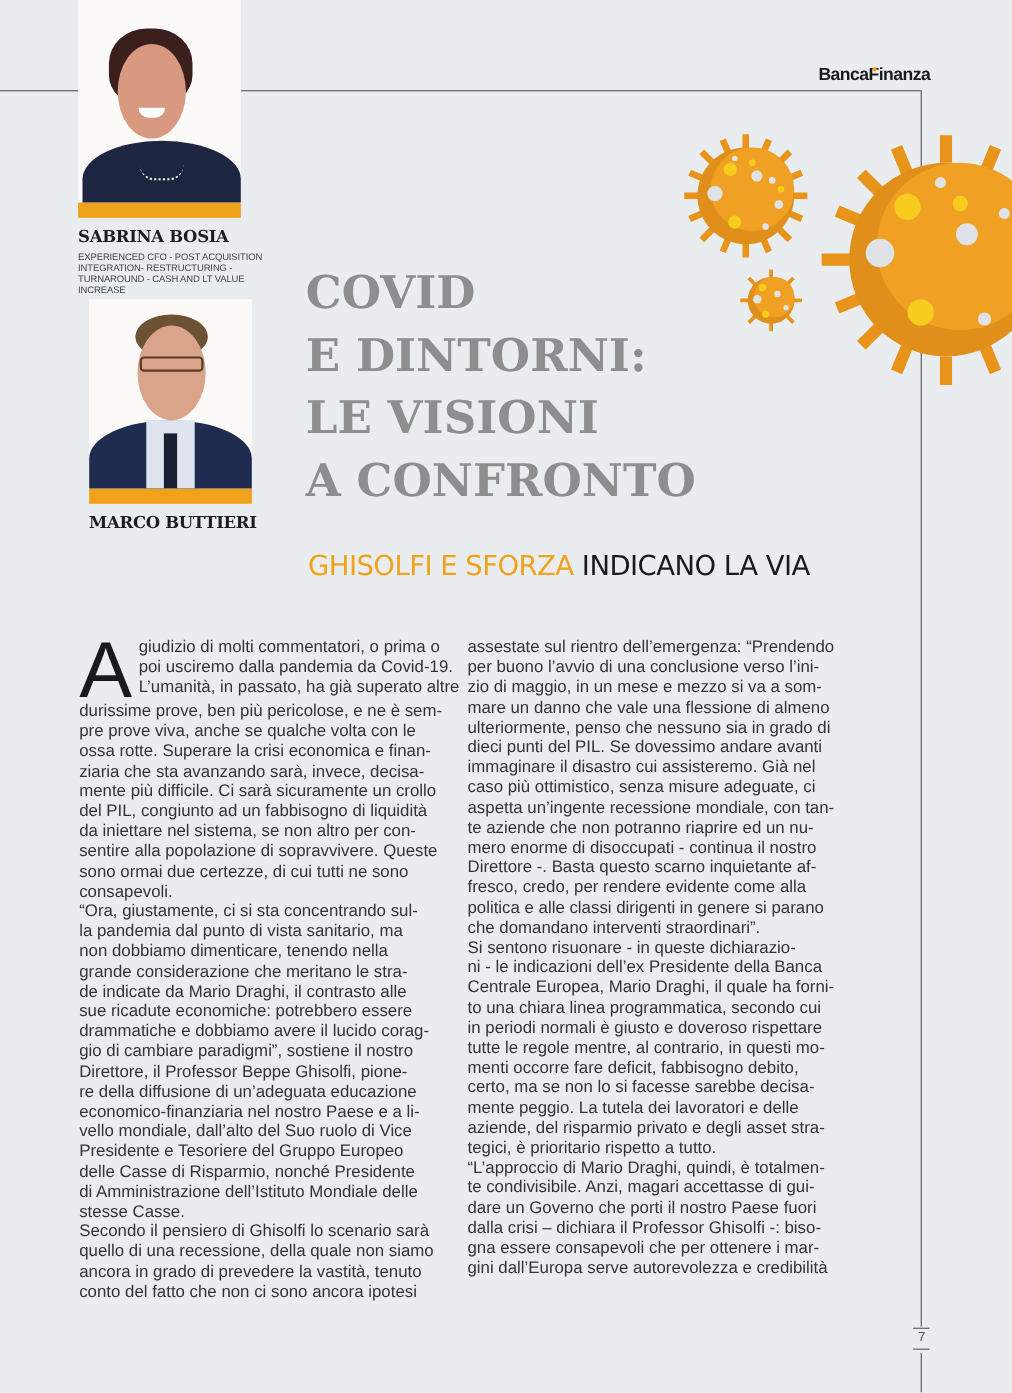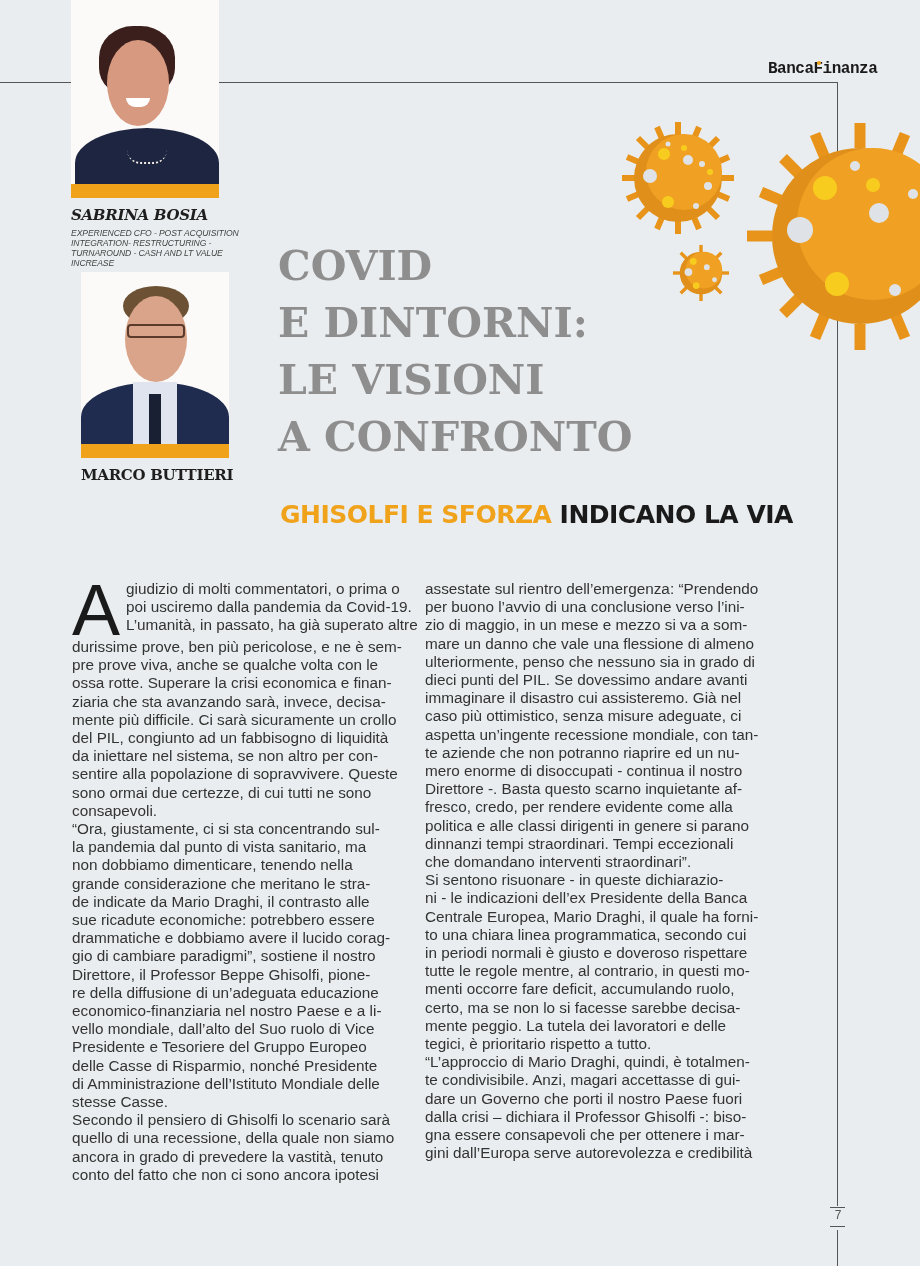--- a/index.html
+++ b/index.html
@@ -13,40 +13,40 @@
   .page { position: absolute; left: 0; top: 0; width: 920px; height: 1266px; }
 
   
   .top-rule { position: absolute; left: 0; top: 82px; width: 837px; height: 1px; background: #555; }
   .right-rule { position: absolute; left: 837px; top: 82px; width: 1px; height: 1124px; background: #555; }
   .right-rule-bottom { position: absolute; left: 837px; top: 1230px; width: 1px; height: 36px; background: #555; }
   .pn-tick-top { position: absolute; left: 830px; top: 1207px; width: 15px; height: 1px; background: #555; }
   .pn-tick-bot { position: absolute; left: 830px; top: 1226px; width: 15px; height: 1px; background: #555; }
   .page-number { position: absolute; left: 831px; top: 1208px; width: 14px; text-align: center; font-size: 12px; color: #555; }
 
-  .masthead { position: absolute; left: 768px; top: 60px; font-family: Liberation Mono, monospace; font-size: 16px; font-weight: bold; color: #1a1a1a; letter-spacing: -0.5px; }
+  .masthead { position: absolute; left: 744px; top: 60px; font-family: Liberation Sans, sans-serif; font-size: 16px; font-weight: bold; color: #1a1a1a; letter-spacing: -0.5px; }
   .masthead .f { color: #1a1a1a; position: relative; }
   .masthead .f::after { content: ""; position: absolute; left: 3px; top: 1px; width: 4px; height: 4px; border-radius: 50%; background: #f0a21a; }
 
   
   .author { position: absolute; left: 71px; width: 190px; }
   .photo { width: 148px; height: 170px; background: #fbfaf8; position: relative; overflow: hidden; }
   .photo-bar { width: 148px; height: 14px; background: #f0a21a; }
   .author-name { font-family: "DejaVu Serif", serif; font-weight: bold; font-size: 15px; color: #1e1e1e; margin-top: 8px; letter-spacing: -0.3px; }
   .author-role { font-family: "Liberation Sans", sans-serif; font-size: 8.6px; line-height: 10px; color: #444; margin-top: 4px; text-transform: uppercase; letter-spacing: -0.1px; }
 
   
   .head { position: absolute; border-radius: 50%; }
   .torso { position: absolute; border-radius: 50% 50% 0 0; }
 
   
   .headline { position: absolute; left: 278px; top: 238px; font-family: "DejaVu Serif", serif; font-weight: bold; font-size: 41px; line-height: 57px; color: #8e8e8e; letter-spacing: 0px; }
   .headline div { white-space: nowrap; }
 
-  .subhead { position: absolute; left: 280px; top: 500px; font-family: "DejaVu Sans", sans-serif; font-size: 25px; letter-spacing: -0.5px; white-space: nowrap; font-weight: bold; }
+  .subhead { position: absolute; left: 280px; top: 500px; font-family: "DejaVu Sans", sans-serif; font-size: 25px; letter-spacing: -0.5px; white-space: nowrap; }
   .subhead .accent { color: #f0a21a; }
   .subhead .dark { color: #1a1a1a; }
 
   
   .col { position: absolute; top: 580px; font-family: "Liberation Sans", sans-serif; font-size: 15.3px; line-height: 18.2px; color: #333; }
   .col-left { left: 72px; width: 328px; }
   .col-right { left: 425px; width: 335px; }
   .col p { white-space: nowrap; }
   .dropcap { float: left; font-family: "Liberation Sans", sans-serif; font-size: 72px; line-height: 56px; margin: 2px 6px 0 0; color: #1a1a1a; font-weight: normal; }
 
@@ -59,21 +59,21 @@
 
   <div class="top-rule"></div>
   <div class="right-rule"></div>
   <div class="pn-tick-top"></div>
   <div class="page-number">7</div>
   <div class="pn-tick-bot"></div>
   <div class="right-rule-bottom"></div>
 
   <div class="masthead"><span>Banca</span><span class="f">Finanza</span></div>
 
-  <div class="author" style="top:0px;font-style:italic;">
+  <div class="author" style="top:0px;">
     <div class="photo" style="height:184px;">
       <div class="torso" style="left:4px; top:128px; width:144px; height:70px; background:#1d2540;"></div>
       <div class="head" style="left:28px; top:26px; width:76px; height:70px; background:#3a1f1c; border-radius:45% 45% 40% 40%;"></div>
       <div class="head" style="left:36px; top:40px; width:62px; height:86px; background:#d79a80;"></div>
       <div style="position:absolute; left:55px; top:98px; width:24px; height:9px; background:#fff; border-radius:0 0 12px 12px;"></div>
       <div style="position:absolute; left:56px; top:150px; width:40px; height:14px; border-bottom:2px dotted #f4efe6; border-radius:0 0 20px 20px;"></div>
     </div>
     <div class="photo-bar"></div>
     <div class="author-name">SABRINA BOSIA</div>
     <div class="author-role">
@@ -232,31 +232,31 @@
     <p>ulteriormente, penso che nessuno sia in grado di</p>
     <p>dieci punti del PIL. Se dovessimo andare avanti</p>
     <p>immaginare il disastro cui assisteremo. Già nel</p>
     <p>caso più ottimistico, senza misure adeguate, ci</p>
     <p>aspetta un’ingente recessione mondiale, con tan-</p>
     <p>te aziende che non potranno riaprire ed un nu-</p>
     <p>mero enorme di disoccupati - continua il nostro</p>
     <p>Direttore -. Basta questo scarno inquietante af-</p>
     <p>fresco, credo, per rendere evidente come alla</p>
     <p>politica e alle classi dirigenti in genere si parano</p>
-    <p>dinnanzi tempi straordinari. Tempi eccezionali</p>
     <p>che domandano interventi straordinari”.</p>
     <p>Si sentono risuonare - in queste dichiarazio-</p>
     <p>ni - le indicazioni dell’ex Presidente della Banca</p>
     <p>Centrale Europea, Mario Draghi, il quale ha forni-</p>
     <p>to una chiara linea programmatica, secondo cui</p>
     <p>in periodi normali è giusto e doveroso rispettare</p>
     <p>tutte le regole mentre, al contrario, in questi mo-</p>
-    <p>menti occorre fare deficit, accumulando ruolo,</p>
+    <p>menti occorre fare deficit, fabbisogno debito,</p>
     <p>certo, ma se non lo si facesse sarebbe decisa-</p>
     <p>mente peggio. La tutela dei lavoratori e delle</p>
+    <p>aziende, del risparmio privato e degli asset stra-</p>
     <p>tegici, è prioritario rispetto a tutto.</p>
     <p>“L’approccio di Mario Draghi, quindi, è totalmen-</p>
     <p>te condivisibile. Anzi, magari accettasse di gui-</p>
     <p>dare un Governo che porti il nostro Paese fuori</p>
     <p>dalla crisi – dichiara il Professor Ghisolfi -: biso-</p>
     <p>gna essere consapevoli che per ottenere i mar-</p>
     <p>gini dall’Europa serve autorevolezza e credibilità</p>
   </div>
 
 </div>

